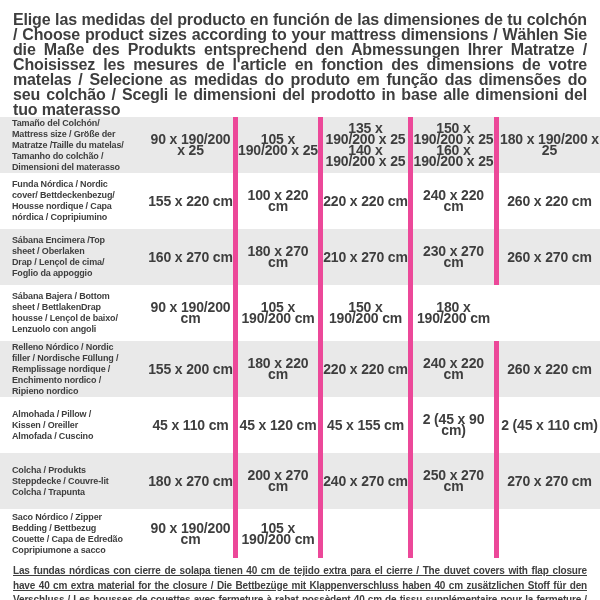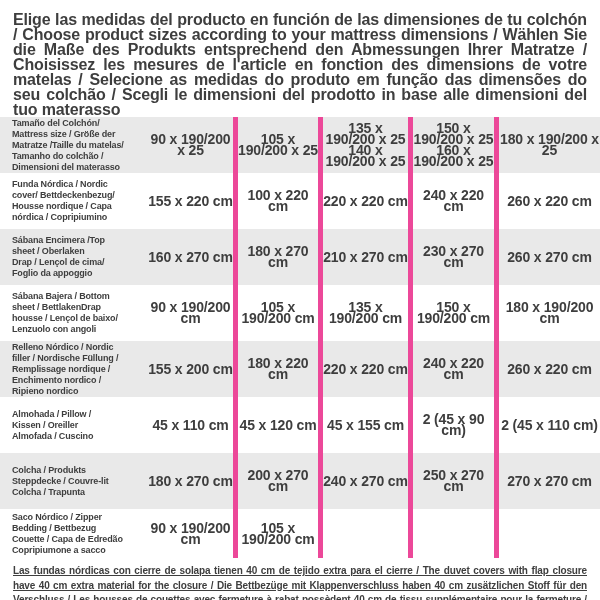--- a/index.html
+++ b/index.html
@@ -101,21 +101,20 @@
     <div class="cell val">260 x 270 cm</div>
   </div>
 
   <div class="trow">
     <div class="cell label">Sábana Bajera / Bottom
 sheet / BettlakenDrap
 housse / Lençol de baixo/
 Lenzuolo con angoli</div>
     <div class="cell val">90 x 190/200 cm</div>
     <div class="cell val">105 x 190/200 cm</div>
-    <div class="cell val">135 x 190/200 cm</div>
     <div class="cell val">150 x 190/200 cm</div>
     <div class="cell val">180 x 190/200 cm</div>
   </div>
 
   <div class="trow">
     <div class="cell label">Relleno Nórdico / Nordic
 filler / Nordische Füllung /
 Remplissage nordique /
 Enchimento nordico /
 Ripieno nordico</div>

